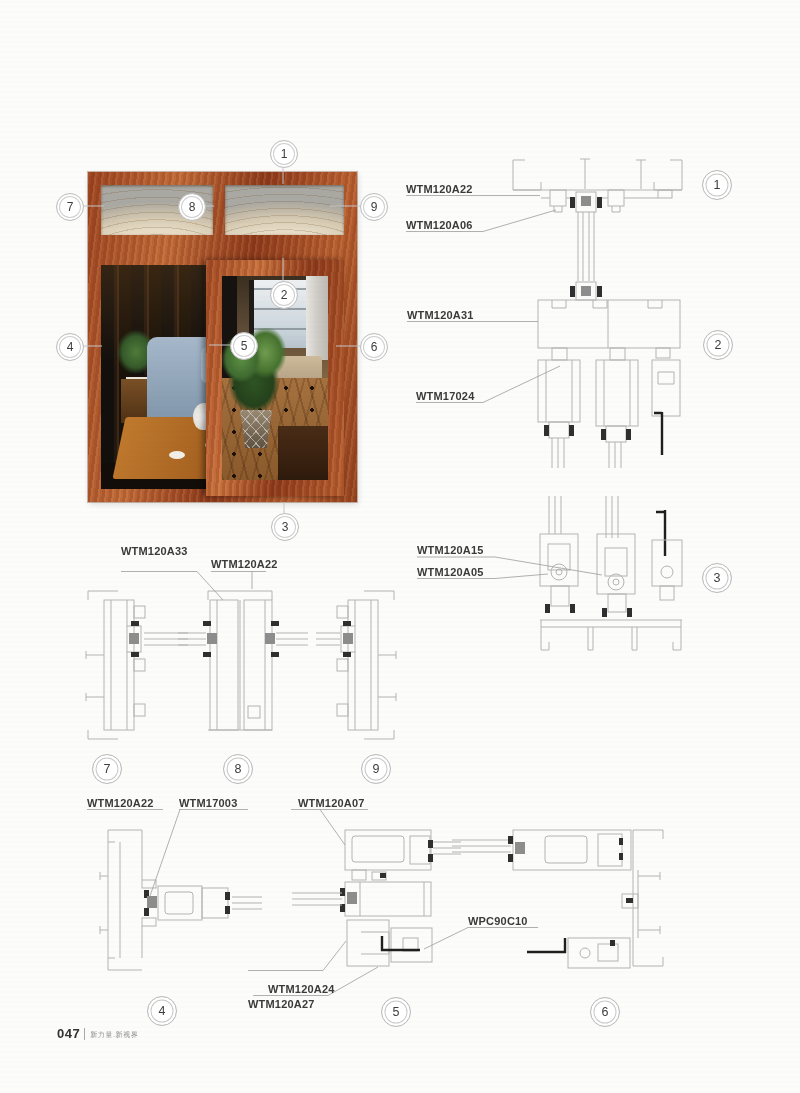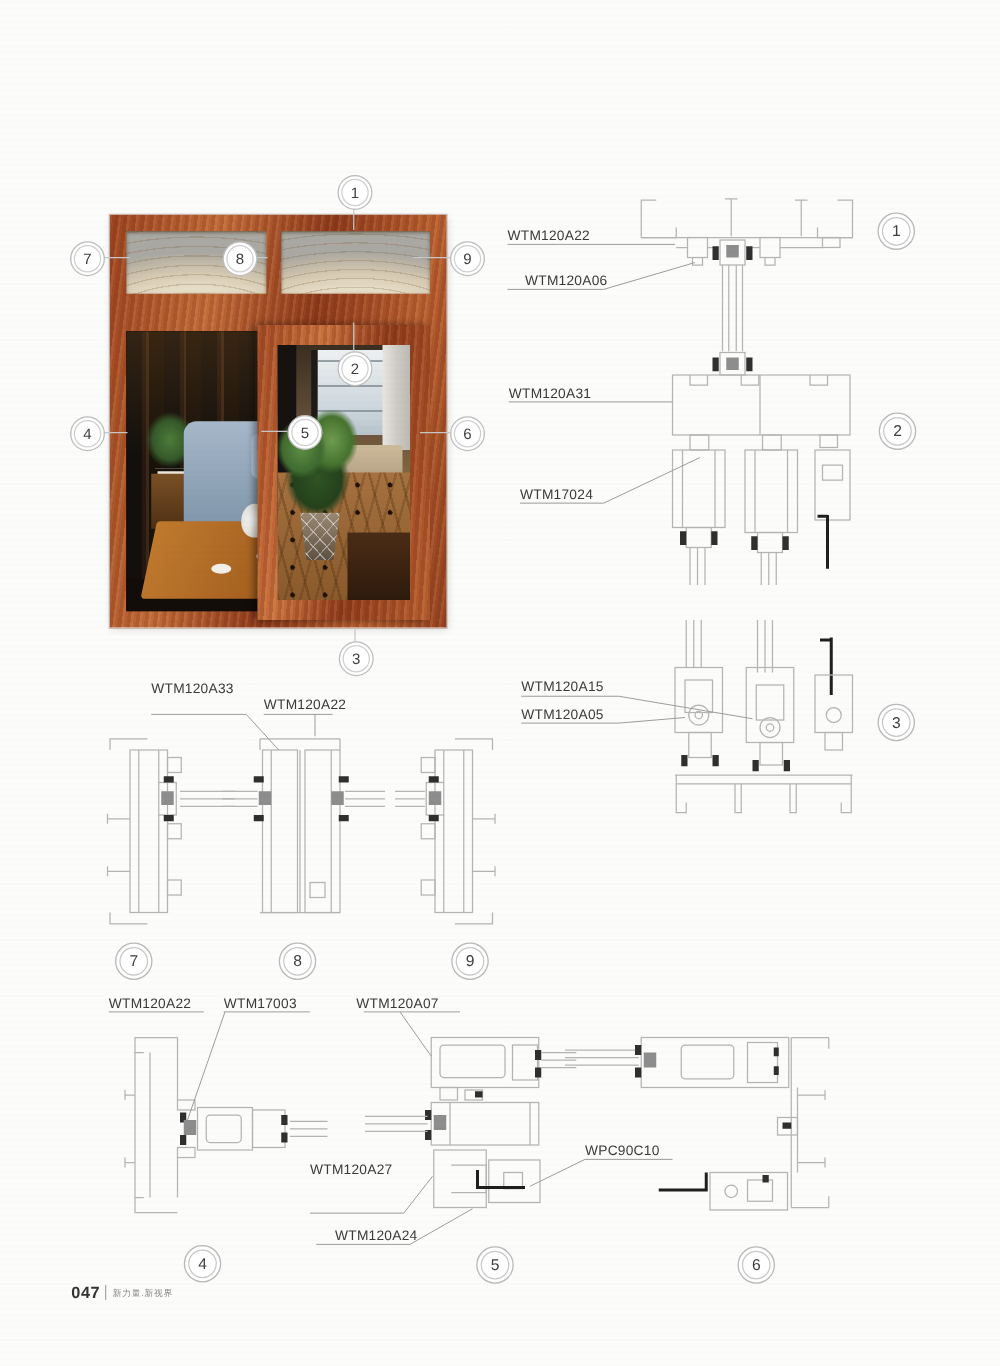--- a/index.html
+++ b/index.html
@@ -90,21 +90,21 @@
 
   
   .co,.mk{position:absolute;border-radius:50%;background:#fff;display:flex;align-items:center;
     justify-content:center;color:#3d3d3d;z-index:5;}
   .co{width:26px;height:26px;border:1px solid #bdbdbd;font-size:12px;
     box-shadow:inset 0 0 0 2px #fff, inset 0 0 0 3px #cfcfcf;}
   .mk{width:28px;height:28px;border:1px solid #b9b9b9;font-size:12.5px;
     box-shadow:inset 0 0 0 2.5px #fff, inset 0 0 0 3.5px #c8c8c8;}
 
   
-  .lbl{position:absolute;font-size:11px;letter-spacing:.2px;color:#3a3a3a;white-space:nowrap;z-index:4;}
+  .lbl{position:absolute;font-size:11px;letter-spacing:.2px;color:#3a3a3a;white-space:nowrap;z-index:4;font-weight:bold;}
 
   
   .footer{position:absolute;left:57px;top:1026px;display:flex;align-items:center;}
   .pagenum{font-size:13px;font-weight:bold;color:#333;letter-spacing:.5px;}
   .fdiv{width:1px;height:12px;background:#a9a9a9;margin:0 5px 0 4px;}
   .slogan{font-size:7px;color:#8a8a8a;letter-spacing:.6px;padding-top:2px;}
 </style>
 </head>
 <body>
 
@@ -399,32 +399,32 @@
       <span>4</span>
     </div>
   <div class="mk" style="left:381px;top:997px">
       <span>5</span>
     </div>
   <div class="mk" style="left:590px;top:997px">
       <span>6</span>
     </div>
 
   <div class="lbl" style="left:406px;top:183px">WTM120A22</div>
-  <div class="lbl" style="left:420px;top:219px">WTM120A06</div>
+  <div class="lbl" style="left:406px;top:219px">WTM120A06</div>
   <div class="lbl" style="left:407px;top:309px">WTM120A31</div>
   <div class="lbl" style="left:416px;top:390px">WTM17024</div>
   <div class="lbl" style="left:417px;top:544px">WTM120A15</div>
   <div class="lbl" style="left:417px;top:566px">WTM120A05</div>
   <div class="lbl" style="left:121px;top:545px">WTM120A33</div>
   <div class="lbl" style="left:211px;top:558px">WTM120A22</div>
   <div class="lbl" style="left:87px;top:797px">WTM120A22</div>
   <div class="lbl" style="left:179px;top:797px">WTM17003</div>
-  <div class="lbl" style="left:285px;top:797px">WTM120A07</div>
+  <div class="lbl" style="left:298px;top:797px">WTM120A07</div>
   <div class="lbl" style="left:468px;top:915px">WPC90C10</div>
-  <div class="lbl" style="left:248px;top:930px">WTM120A27</div>
+  <div class="lbl" style="left:248px;top:998px">WTM120A27</div>
   <div class="lbl" style="left:268px;top:983px">WTM120A24</div>
 
   <div class="footer">
     <span class="pagenum">047</span>
     <span class="fdiv"></span>
     <span class="slogan">新力量.新视界</span>
   </div>
 
 </div>
 

